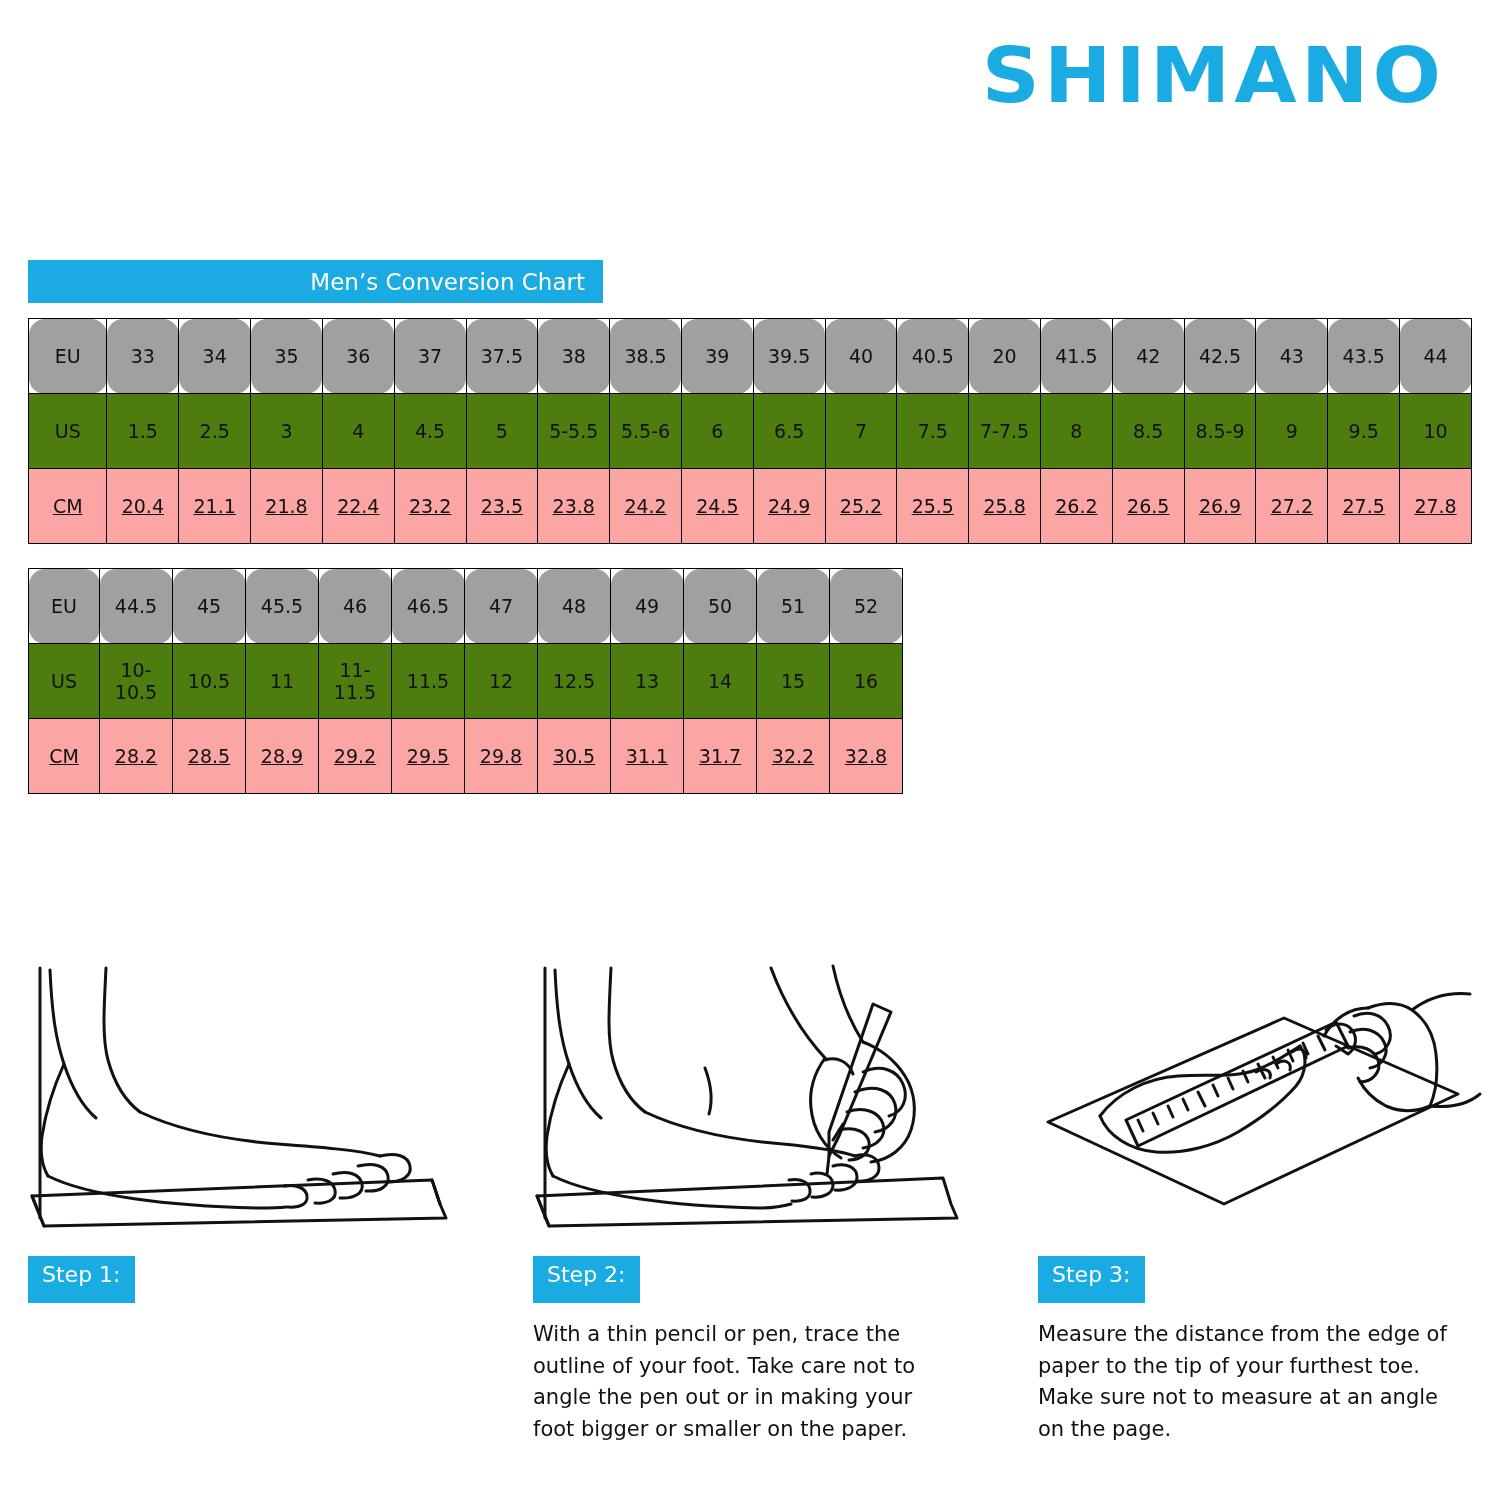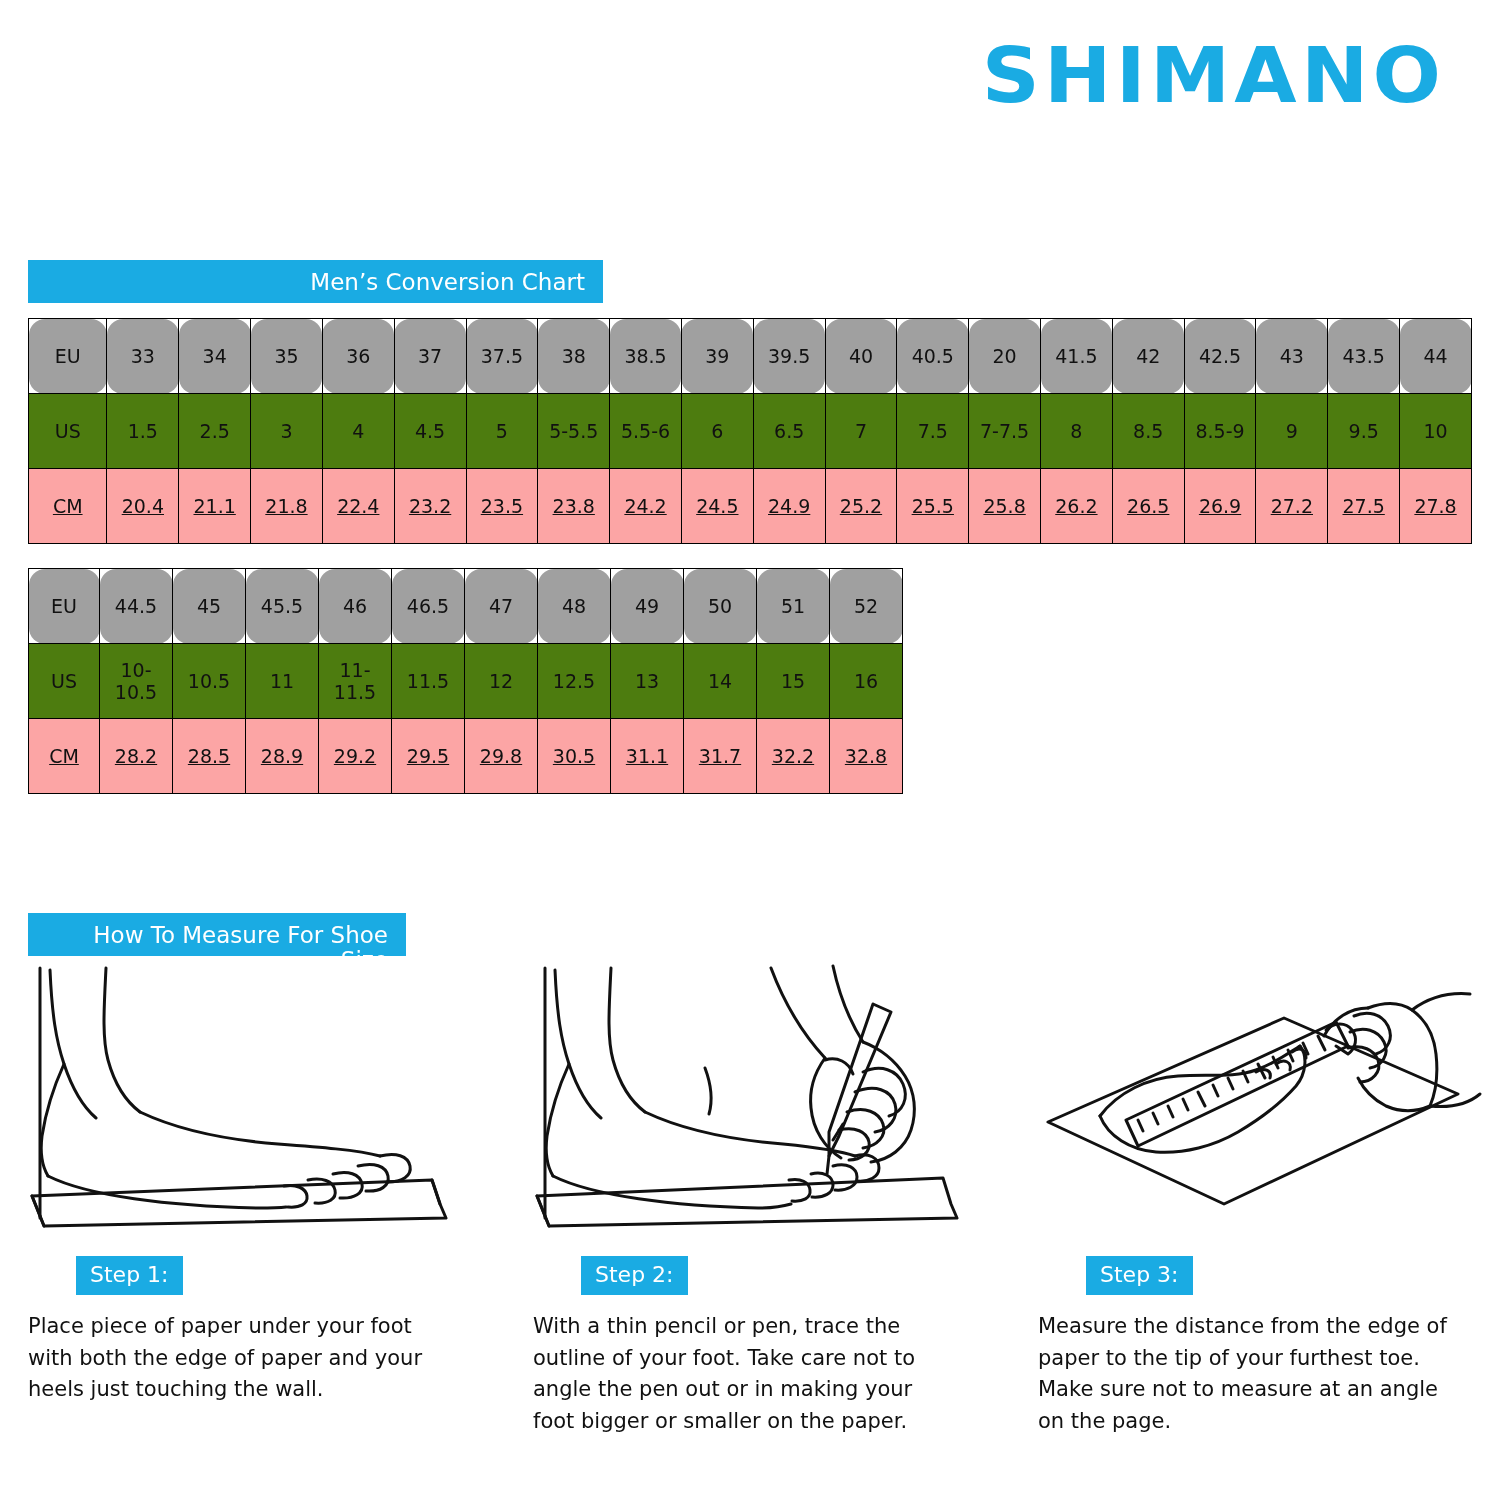--- a/index.html
+++ b/index.html
@@ -108,24 +108,23 @@
     width: 445px;
     height: 290px;
   }
   .art svg { display: block; }
 
   .step-badge {
     display: inline-block;
     background: #1aabe3;
     color: #ffffff;
     font-size: 22px;
-    padding: 7px 14px 8px 14px;
+    padding: 7px 14px 16px 14px;
     line-height: 1.1;
     margin-top: 6px;
-    margin-left: 48px;
   }
   .step-text {
     margin-top: 16px;
     font-size: 21px;
     line-height: 1.5;
     color: #111111;
     width: 420px;
   }
   #step-col-3 .step-text { width: 430px; }
 
@@ -257,21 +256,20 @@
         <td>29.8</td>
         <td>30.5</td>
         <td>31.1</td>
         <td>31.7</td>
         <td>32.2</td>
         <td>32.8</td>
       </tr>
     </tbody>
   </table>
 
-  <div class="tab" id="measure-tab">How To Measure For Shoe Size</div>
 
   <div class="steps">
 
     <div class="step-col" id="step-col-1">
       <div class="art">
         <svg width="445" height="290" viewBox="0 0 445 290" fill="none" stroke="#111111" stroke-width="3" stroke-linecap="round" stroke-linejoin="round">
 
           <path d="M12 8 L12 258"></path>
 
           <path d="M22 10 C 24 55, 28 80, 36 104 C 44 128, 54 146, 68 158"></path>
@@ -288,21 +286,20 @@
           <path d="M256 226 C 268 224, 278 228, 279 236 C 280 244, 272 248, 260 247"></path>
 
           <path d="M20 216 C 60 236, 140 246, 230 248 C 240 248, 250 248, 258 247"></path>
 
           <path d="M4 236 L 404 220 L 412 244 L 418 258 L 16 266 Z"></path>
           <path d="M4 236 L 16 266"></path>
           <path d="M404 220 L 412 244"></path>
         </svg>
       </div>
       <div class="step-badge">Step 1:</div>
-      <div class="step-text">Place piece of paper under your foot with both the edge of paper and your heels just touching the wall.</div>
     </div>
 
     <div class="step-col" id="step-col-2">
       <div class="art">
         <svg width="445" height="290" viewBox="0 0 445 290" fill="none" stroke="#111111" stroke-width="3" stroke-linecap="round" stroke-linejoin="round">
 
           <path d="M12 8 L12 258"></path>
 
           <path d="M22 10 C 24 55, 28 80, 36 104 C 44 128, 54 146, 68 158"></path>
           <path d="M78 8 C 76 48, 74 78, 80 100 C 86 122, 96 140, 112 152"></path>

